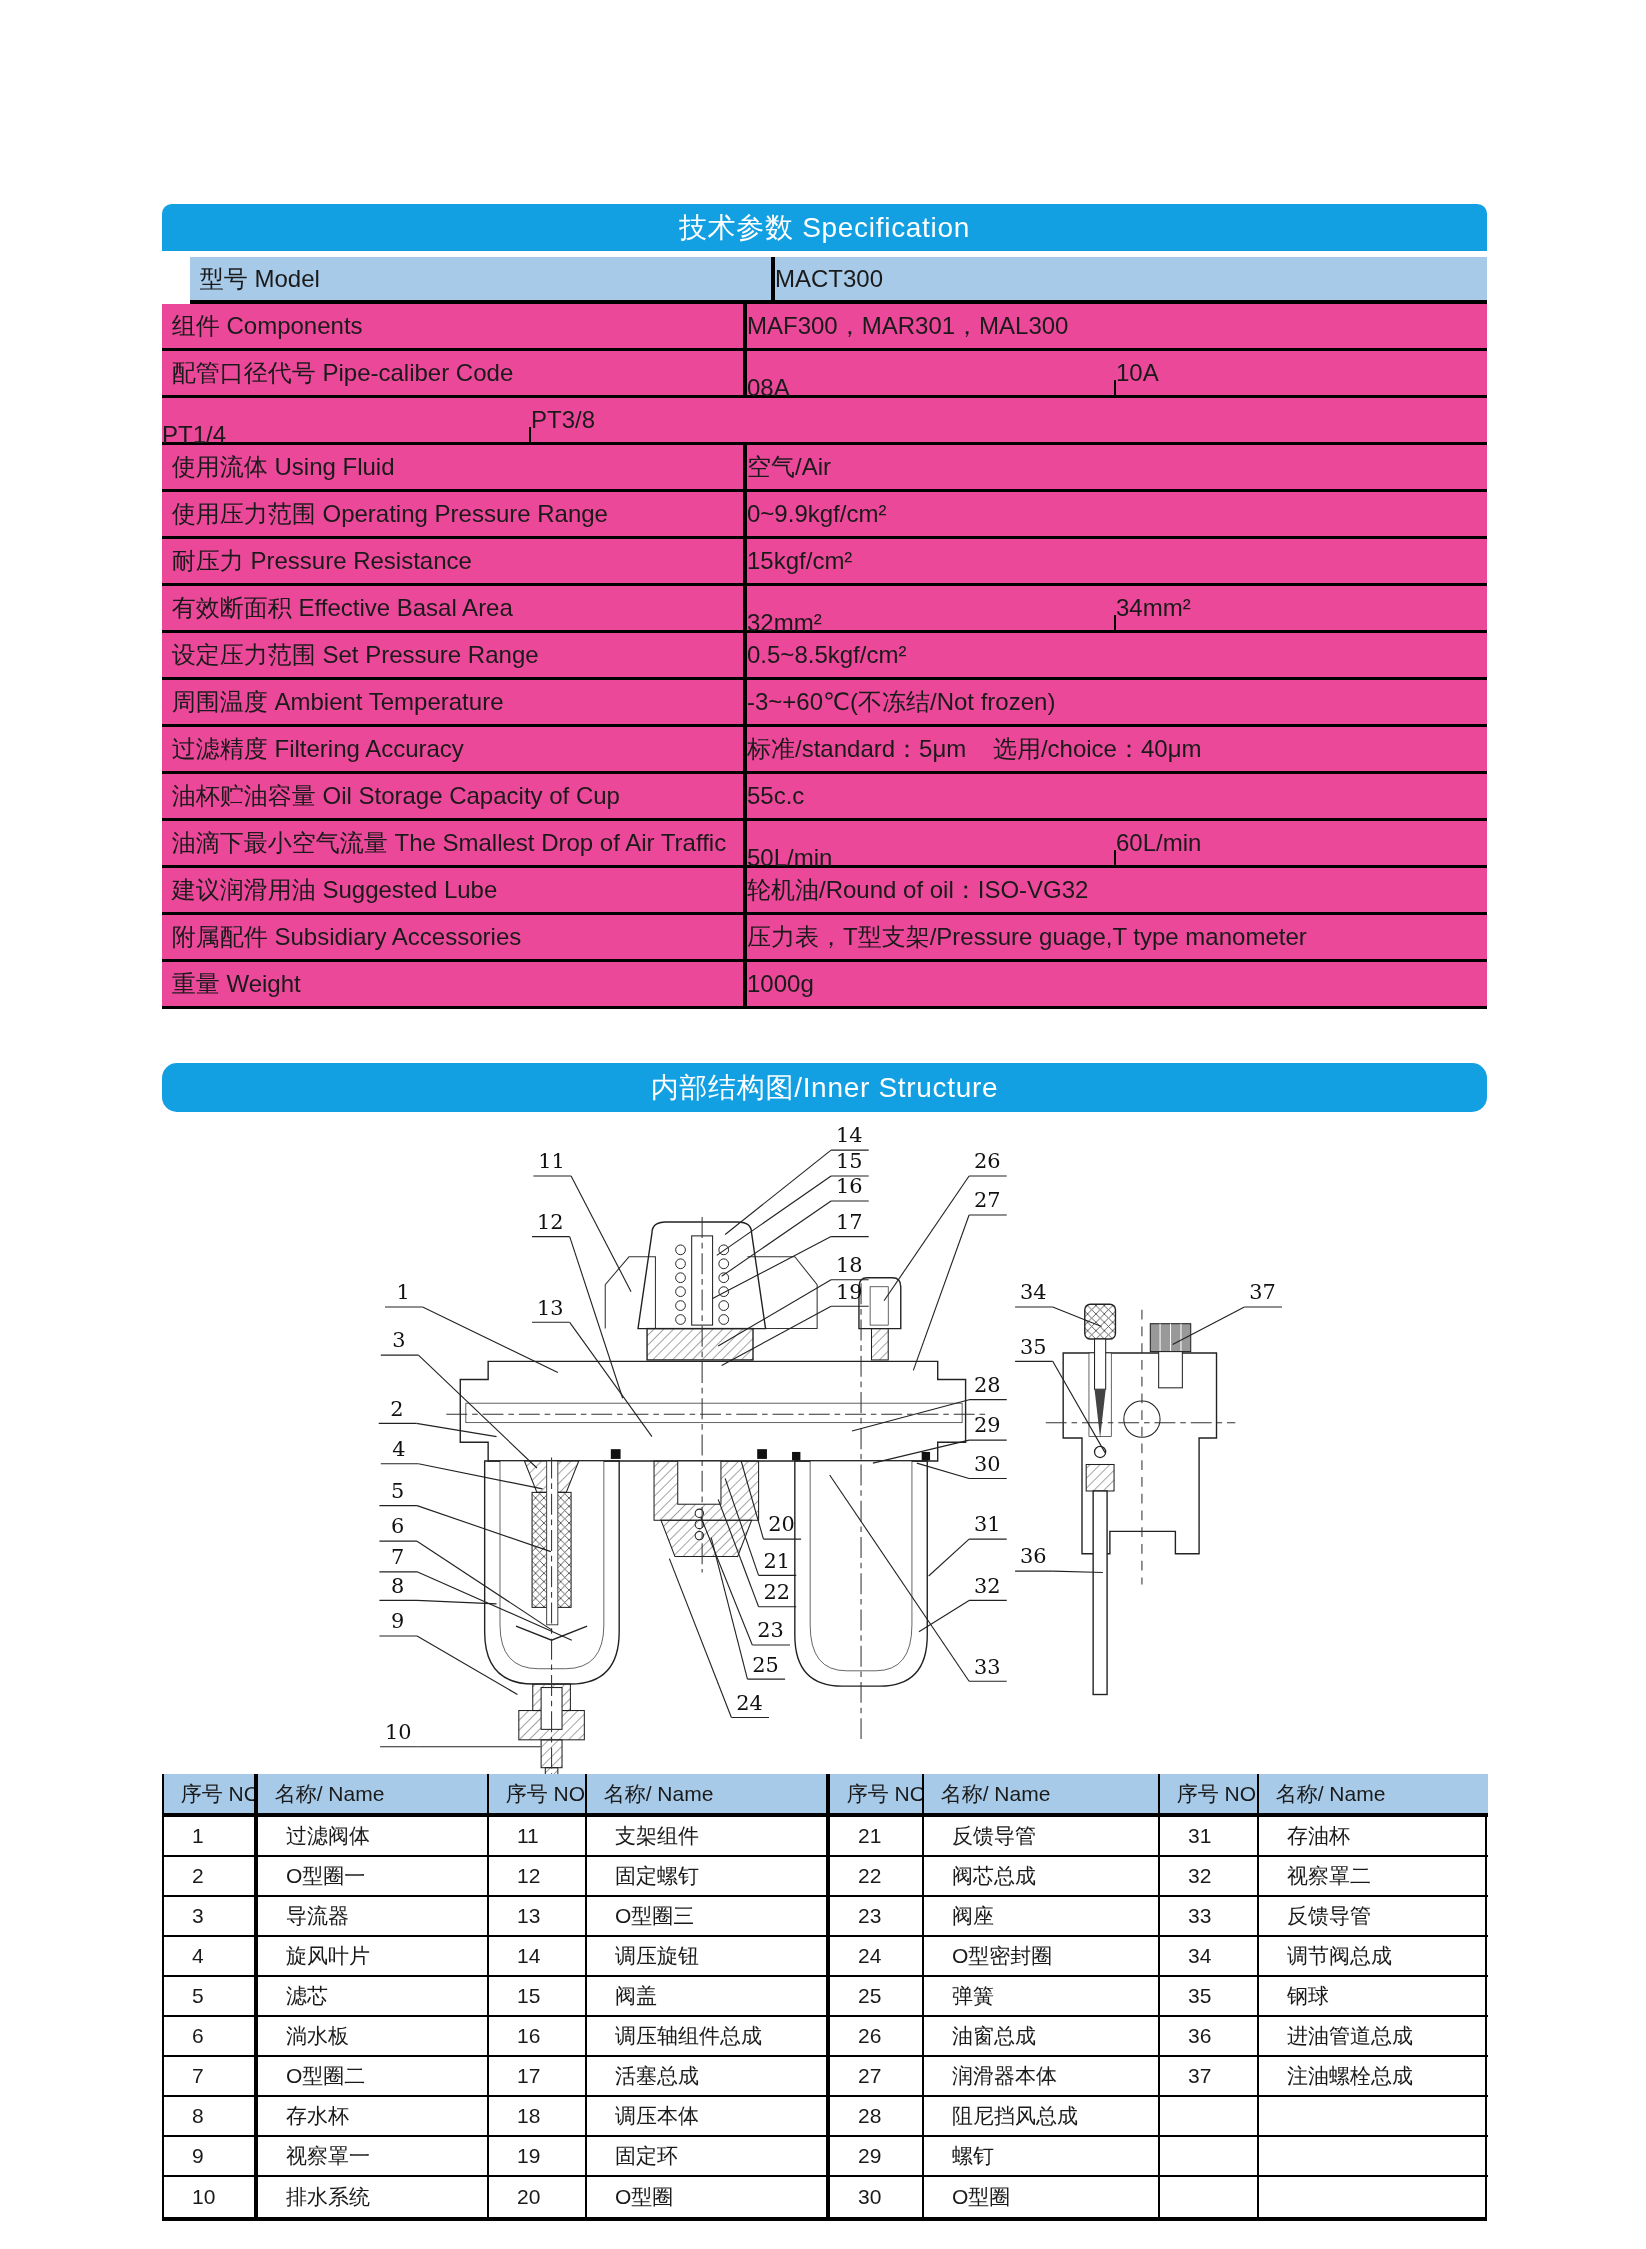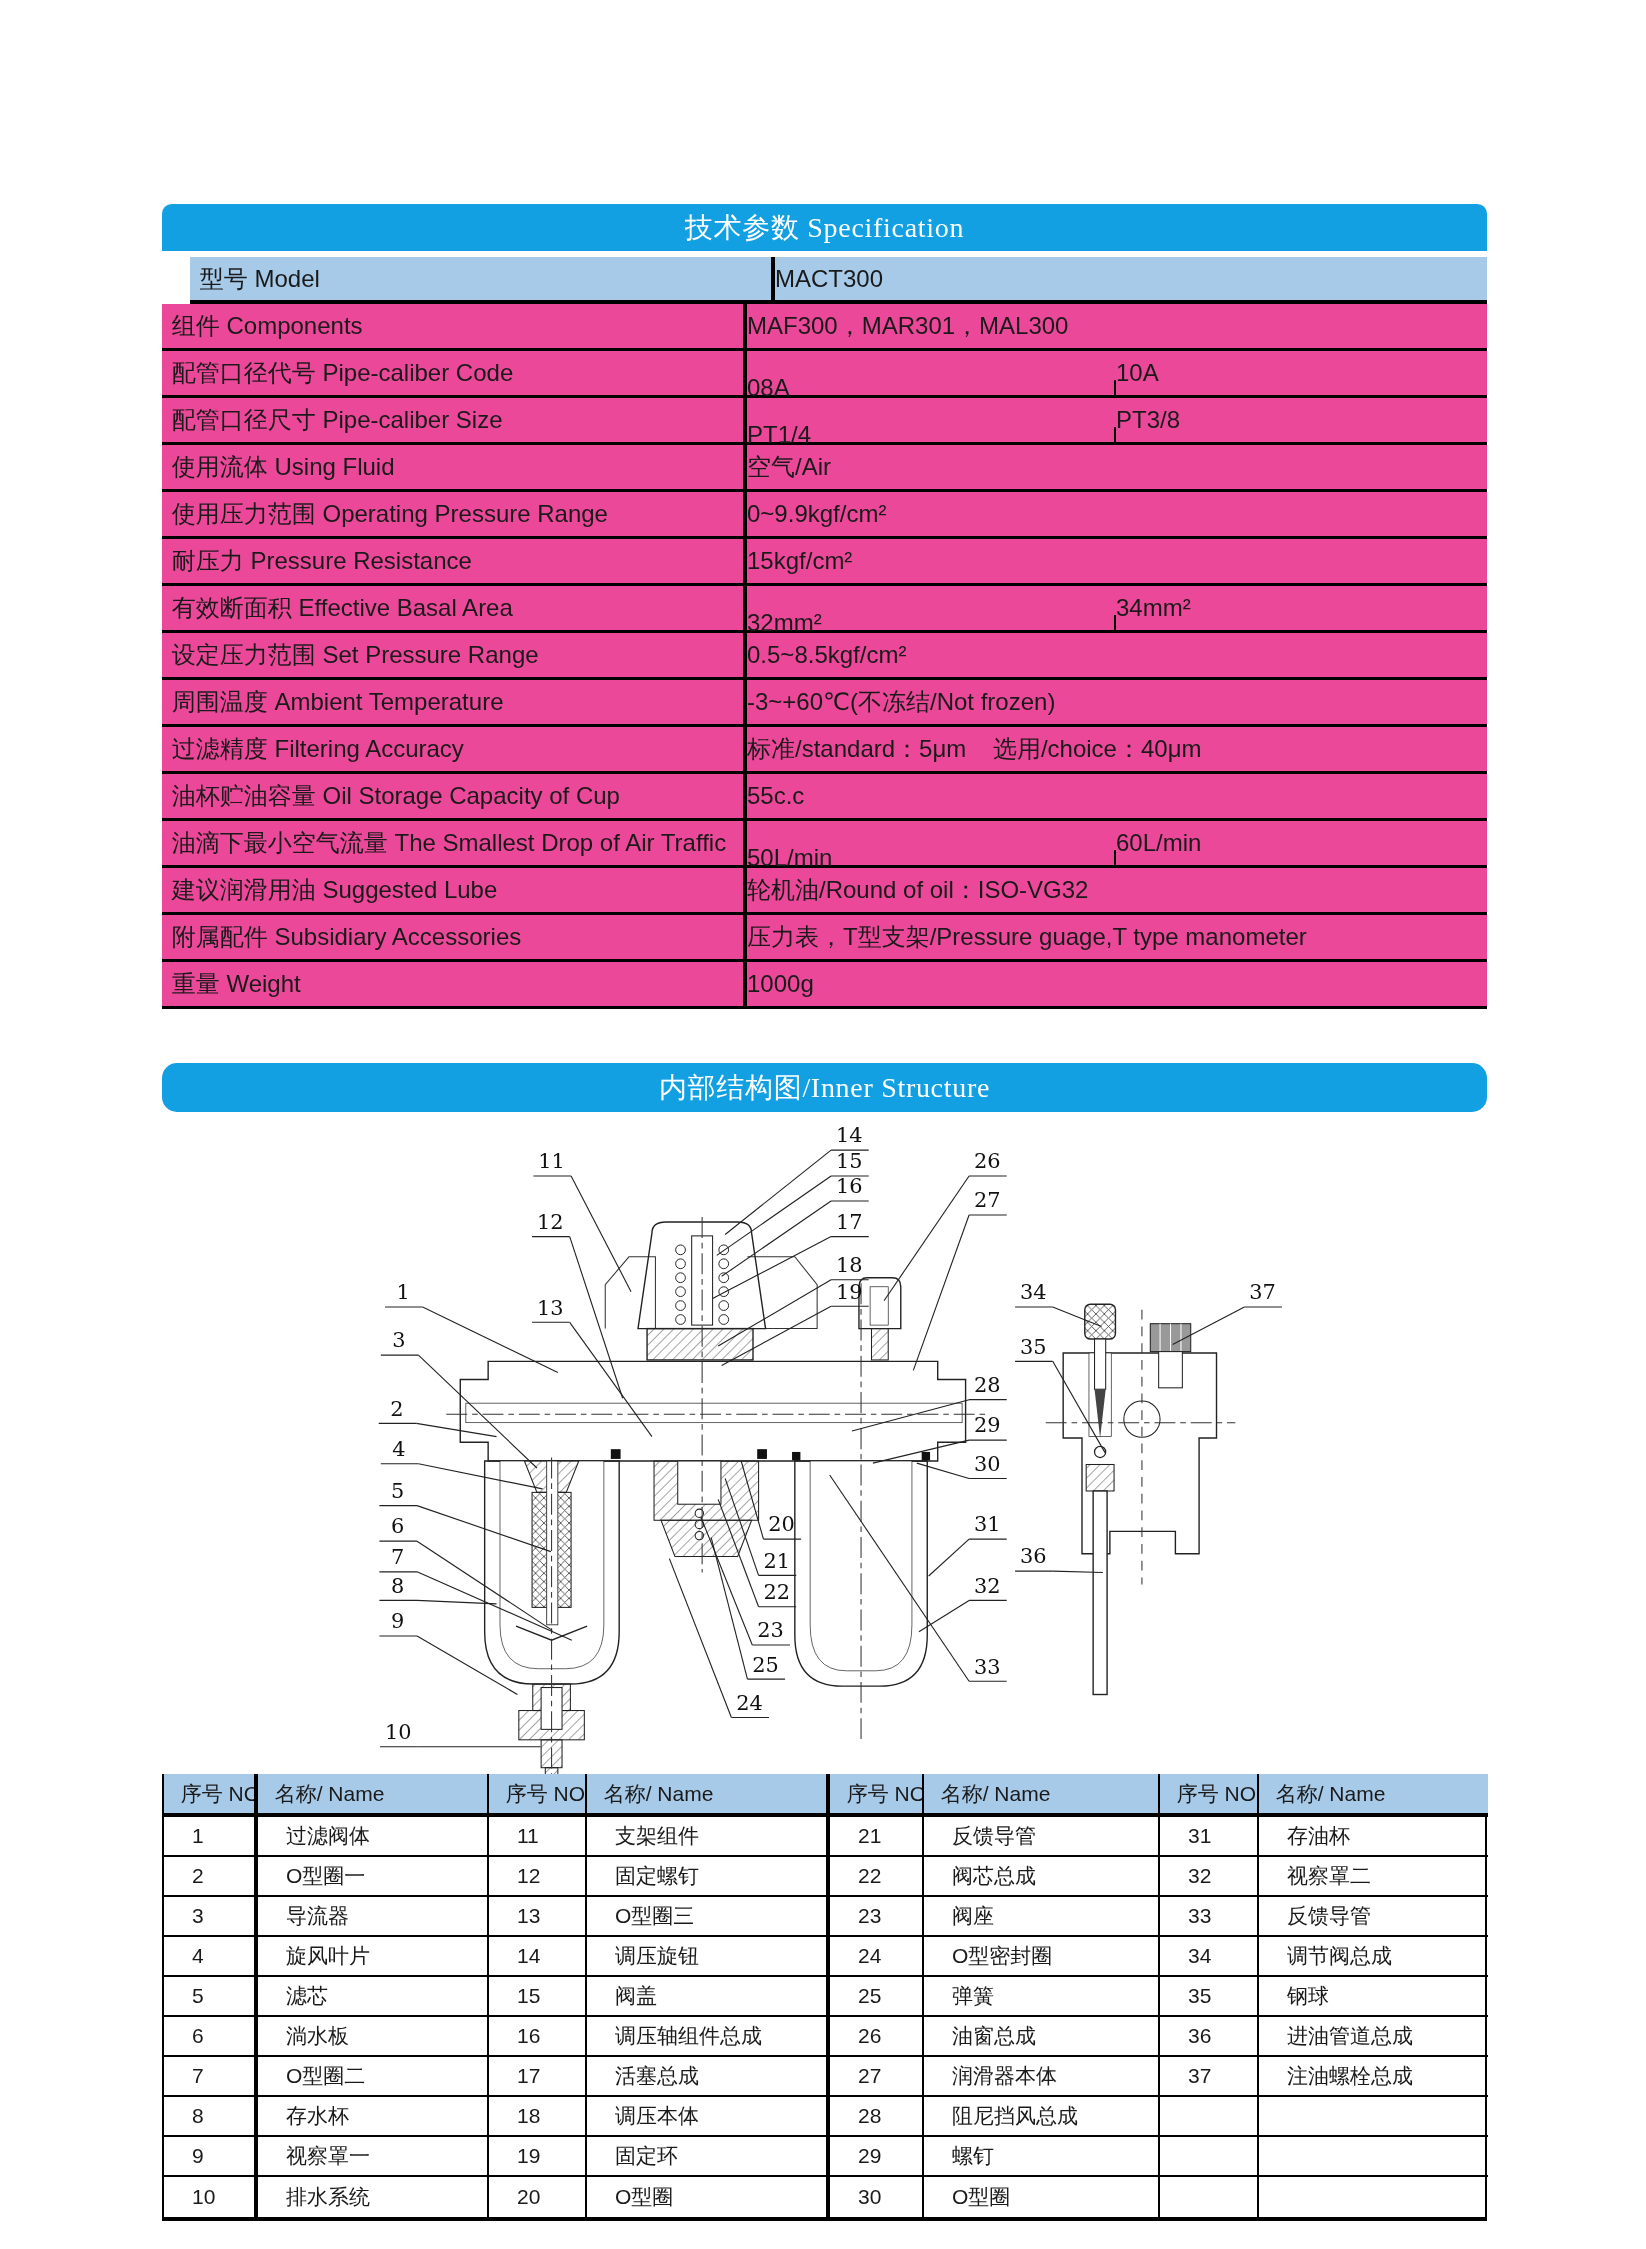--- a/index.html
+++ b/index.html
@@ -6,21 +6,20 @@
   html,body { background:#ffffff; }
   body {
     position:relative; width:1647px; height:2250px;
     font-family:"Liberation Sans","DejaVu Sans",sans-serif; color:#1a1a1a;
   }
   .section-header {
     position:absolute; left:162px; width:1325px; height:49px;
     background:#12A0E3; color:#ffffff; font-size:28px;
     display:flex; align-items:center; justify-content:center;
     letter-spacing:0.7px;
-    font-family:Liberation Serif, serif;
   }
   #spec-header { top:204px; height:47px; border-radius:9.8px 9.8px 0 0; }
   #inner-header { top:1063px; border-radius:15px; }
 
   #spec-table { position:absolute; left:162px; top:257px; width:1325px; }
   .spec-row { display:flex; height:47px; border-bottom:3.5px solid #000; background:#ec4899; }
   .spec-row.hl { background:#A7CAE9; border-bottom:4.9px solid #000;margin-left:28px; }
   .spec-label {
     width:585px; border-right:4.2px solid #000; display:flex; align-items:center;
     padding-left:9.8px; font-size:24px; white-space:nowrap;
@@ -64,21 +63,20 @@
     <div class="spec-row">
       <div class="spec-label">组件 Components</div>
       <div class="spec-value v-full">MAF300，MAR301，MAL300</div>
     </div>
     <div class="spec-row">
       <div class="spec-label">配管口径代号 Pipe-caliber Code</div>
       <div class="spec-value v-split-a">08A</div>
       <div class="spec-value v-split-b">10A</div>
     </div>
     <div class="spec-row">
-      <div class="spec-label">配管口径尺寸 Pipe-caliber Size</div>
       <div class="spec-value v-split-a">PT1/4</div>
       <div class="spec-value v-split-b">PT3/8</div>
     </div>
     <div class="spec-row">
       <div class="spec-label">使用流体 Using Fluid</div>
       <div class="spec-value v-full">空气/Air</div>
     </div>
     <div class="spec-row">
       <div class="spec-label">使用压力范围 Operating Pressure Range</div>
       <div class="spec-value v-full">0~9.9kgf/cm²</div>

